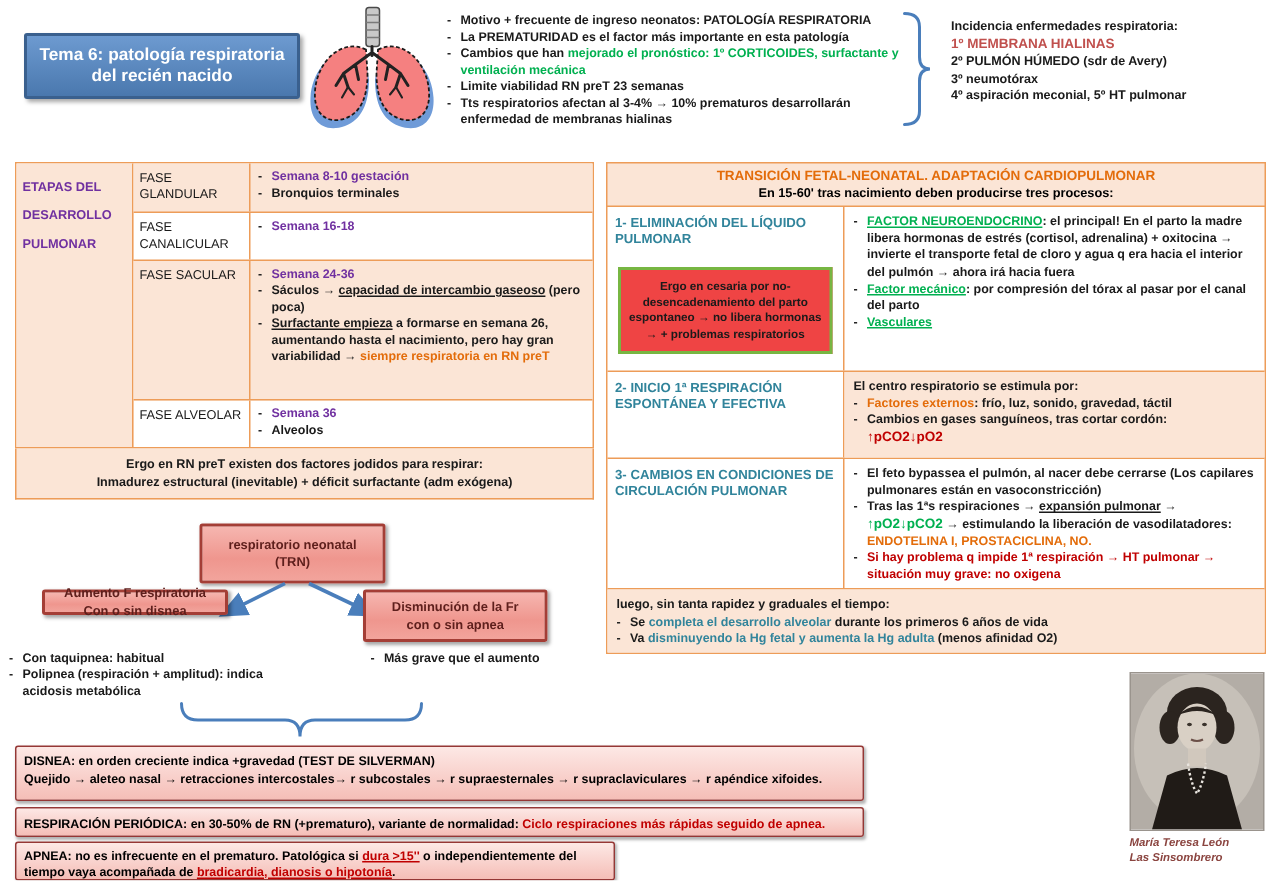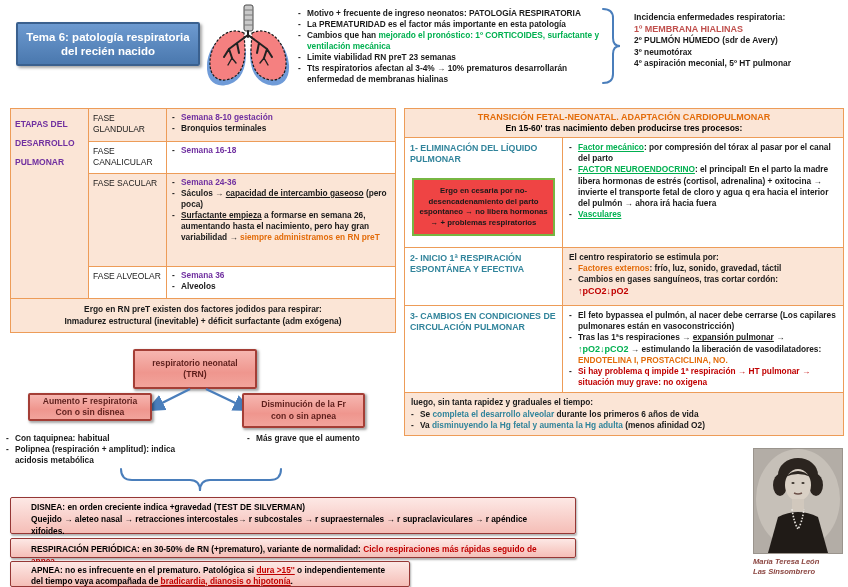--- a/index.html
+++ b/index.html
@@ -60,31 +60,31 @@
   #green-note{margin:13px 2px 6px 2px;border:2px solid #77b642;background:#ef4444;
     padding:6px 5px;text-align:center;font-size:7.8px;line-height:10.5px;font-weight:600;}
   #trans-footer{background:#fbe5d6;padding:4px 6px;font-size:8.3px;line-height:11.2px;font-weight:600;}
 
   
   .pinkbox{position:absolute;background:linear-gradient(180deg,#f6b6b0 0%,#ef968e 60%,#f2a49c 100%);
     border:2px solid #a43e36;border-radius:2px;box-shadow:1.5px 1.5px 2.5px rgba(0,0,0,.35);
     color:#5e1f1c;font-weight:700;font-size:8.6px;line-height:11.5px;display:flex;
     flex-direction:column;align-items:center;justify-content:center;text-align:center;padding:2px;}
   #trn-main{left:133px;top:349px;width:124px;height:40px;}
-  #trn-left{left:28px;top:393px;width:124px;height:28px;}
+  #trn-left{left:28px;top:393px;width:124px;height:17px;}
   #trn-right{left:242px;top:393px;width:123px;height:35px;}
   #trn-arrows{position:absolute;left:130px;top:387px;width:140px;height:28px;}
   #trn-left-notes{position:absolute;left:6px;top:433px;width:178px;}
   #trn-right-notes{position:absolute;left:247px;top:433px;width:160px;}
   #underbrace{position:absolute;left:118px;top:466px;width:166px;height:30px;}
 
   
   .bigpink{position:absolute;background:linear-gradient(180deg,#fde8e5 0%,#f5beb7 100%);
     border:1.5px solid #953735;border-radius:2px;box-shadow:1px 1.5px 2px rgba(0,0,0,.3);
-    padding:3px 20px;font-size:8.3px;line-height:12px;font-weight:600;color:#000;}
+    padding:3px 5px;font-size:8.3px;line-height:12px;font-weight:600;color:#000;}
   #box-disnea{left:10px;top:497px;width:566px;height:37px;}
   #box-periodica{left:10px;top:538px;width:566px;height:20px;padding-top:3.5px;}
   #box-apnea{left:10px;top:561px;width:400px;height:26px;line-height:10.5px;}
 
   
   #photo{position:absolute;left:753px;top:448px;width:90px;height:106px;border:1px solid #9a948d;}
   #photo-caption{position:absolute;left:753px;top:557px;width:95px;color:#8b4540;
     font-style:italic;font-weight:700;font-size:7.6px;line-height:10px;}
 </style>
 </head>
@@ -170,21 +170,21 @@
         <div class="stage-row row-peach" style="min-height:93px;">
           <div class="stage-phase">FASE SACULAR</div>
           <div class="stage-content">
             <div class="bul">
                 <span class="bt purple">Semana 24-36</span>
               </div>
             <div class="bul">
                 <span class="bt"><span>Sáculos → </span><span class="u">capacidad de intercambio gaseoso</span><span> (pero poca)</span></span>
               </div>
             <div class="bul">
-                <span class="bt"><span class="u">Surfactante empieza</span><span> a formarse en semana 26, aumentando hasta el nacimiento, pero hay gran variabilidad → </span><span class="orange">siempre administramos en RN preT</span></span>
+                <span class="bt"><span class="u">Surfactante empieza</span><span> a formarse en semana 26, aumentando hasta el nacimiento, pero hay gran variabilidad → </span><span class="orange">siempre respiratoria en RN preT</span></span>
               </div>
           </div>
         </div>
         <div class="stage-row" style="min-height:31px;">
           <div class="stage-phase">FASE ALVEOLAR</div>
           <div class="stage-content">
             <div class="bul">
                 <span class="bt purple">Semana 36</span>
               </div>
             <div class="bul">
@@ -206,24 +206,24 @@
       <div class="h2">En 15-60' tras nacimiento deben producirse tres procesos:</div>
     </div>
     <div id="trans-body">
       <div class="trans-row" style="min-height:107px;">
         <div class="trans-left">
           <div class="hd">1- ELIMINACIÓN DEL LÍQUIDO PULMONAR</div>
           <div id="green-note">Ergo en cesaria por no-desencadenamiento del parto espontaneo → no libera hormonas → + problemas respiratorios</div>
         </div>
         <div class="trans-right">
           <div class="bul">
+              <span class="bt"><span class="green u">FACTOR NEUROENDOCRINO</span><span>: el principal! En el parto la madre libera hormonas de estrés (cortisol, adrenalina) + oxitocina → invierte el transporte fetal de cloro y agua q era hacia el interior del pulmón → ahora irá hacia fuera</span></span>
+            </div>
+          <div class="bul">
               <span class="bt"><span class="green u">Factor mecánico</span><span>: por compresión del tórax al pasar por el canal del parto</span></span>
-            </div>
-          <div class="bul">
-              <span class="bt"><span class="green u">FACTOR NEUROENDOCRINO</span><span>: el principal! En el parto la madre libera hormonas de estrés (cortisol, adrenalina) + oxitocina → invierte el transporte fetal de cloro y agua q era hacia el interior del pulmón → ahora irá hacia fuera</span></span>
             </div>
           <div class="bul">
               <span class="bt"><span class="green u">Vasculares</span></span>
             </div>
         </div>
       </div>
       <div class="trans-row" style="min-height:58px;">
         <div class="trans-left">
           <div class="hd">2- INICIO 1ª RESPIRACIÓN ESPONTÁNEA Y EFECTIVA</div>
         </div>

